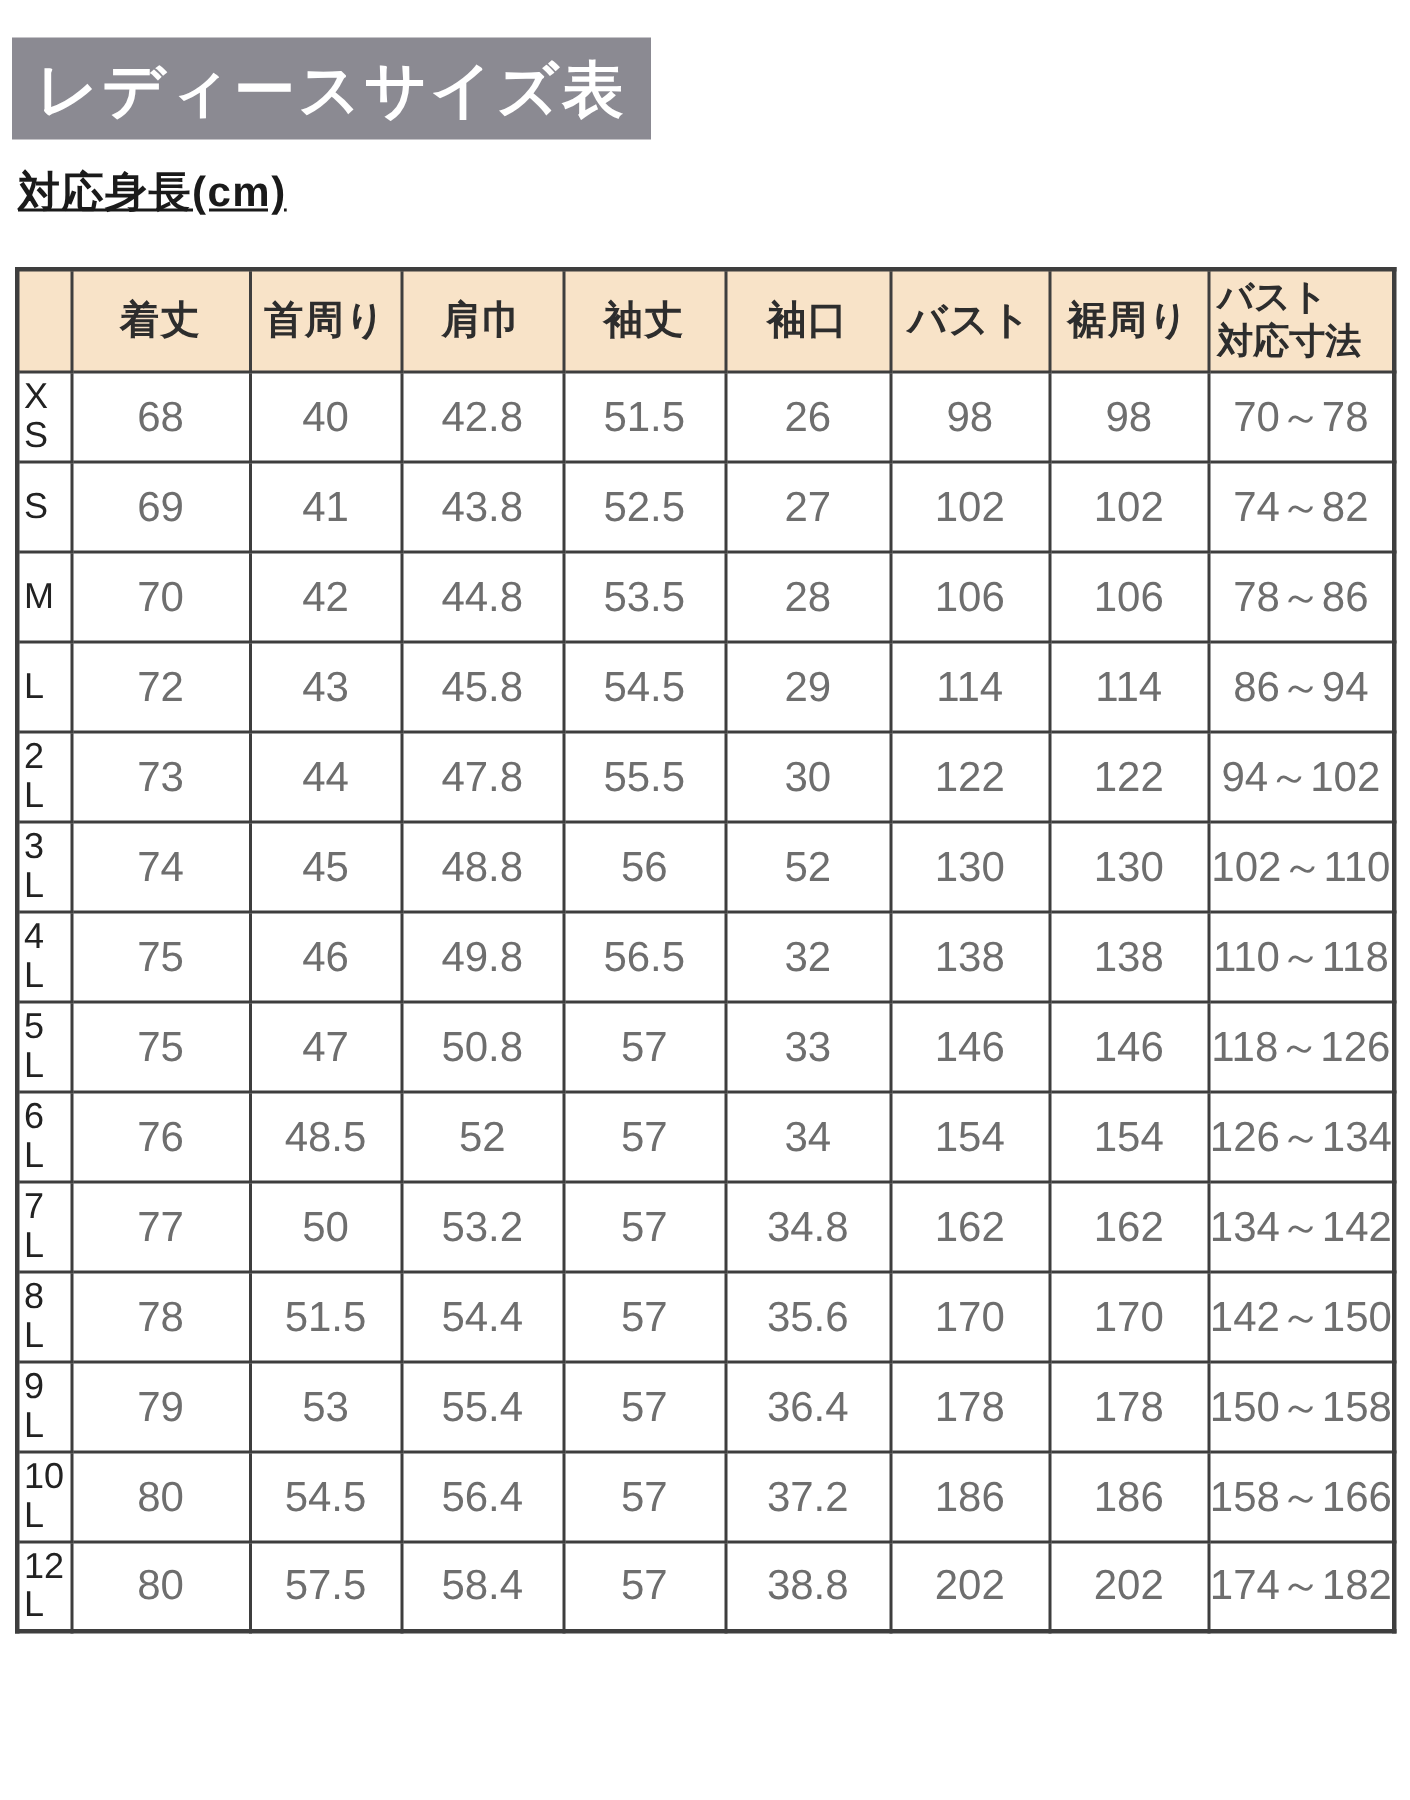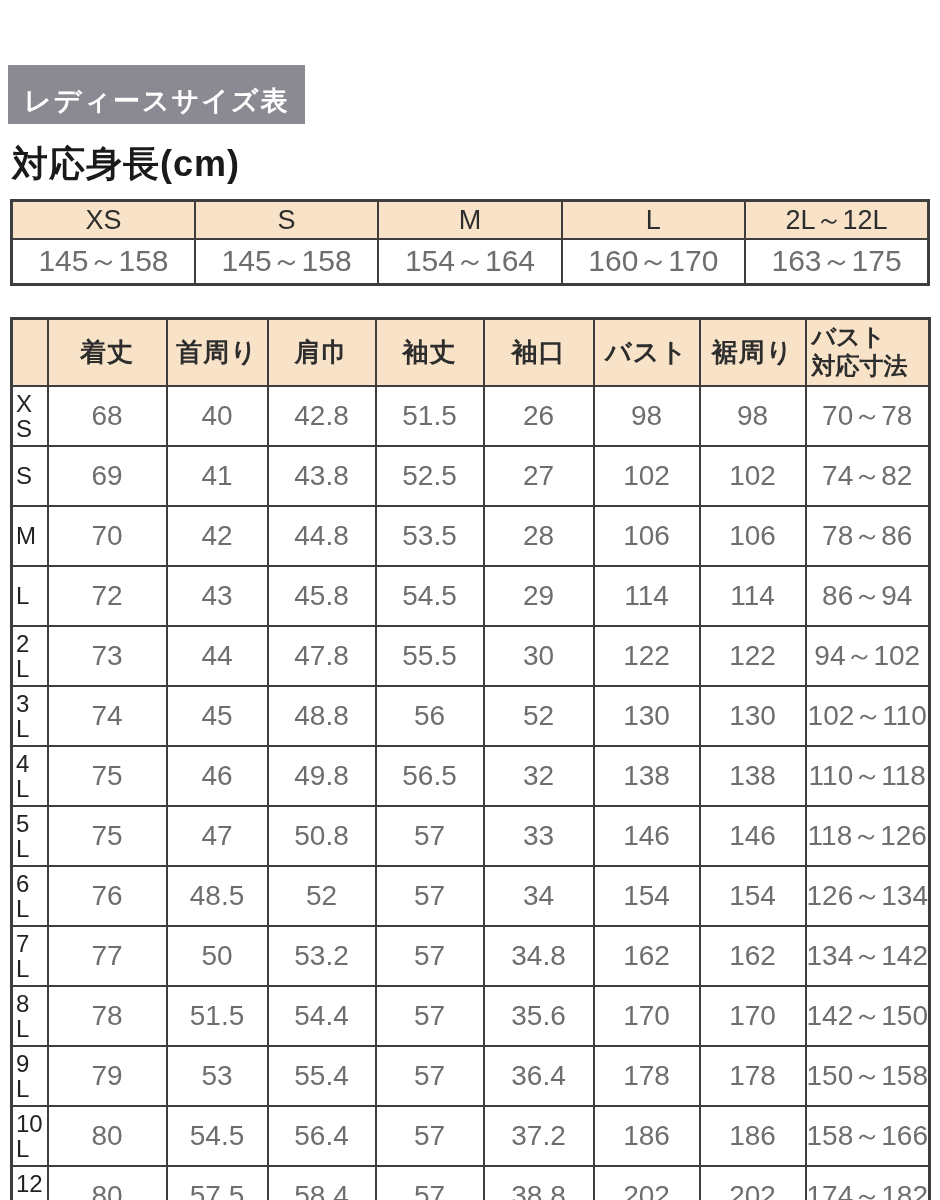--- a/index.html
+++ b/index.html
@@ -16,33 +16,33 @@
   body{
     width:940px;height:1200px;
     background:#ffffff;
     font-family:"Liberation Sans","DejaVu Sans",sans-serif;
   }
   .page{padding:25px 10px 0 10px;}
   .title-bar{
     display:inline-block;
     background:var(--title-bg);
     color:var(--title-text);
-    font-size:27px;
+    font-size:41px;
     font-weight:bold;
-    padding:18px 16px 5px 16px;
+    padding:8px 16px 5px 16px;
     letter-spacing:2px;
     margin-left:-2px;
-    margin-top:40px;
   }
   .subtitle{
     margin:16px 0 10px 2px;
-    font-size:36px;
+    font-size:28px;
     font-weight:bold;
     color:#1a1a1a;
     letter-spacing:1px;
+    text-decoration:underline;
   }
   table{
     border-collapse:collapse;
     table-layout:fixed;
     border:3px solid var(--border);
   }
   th,td{
     border:2px solid var(--border);
     text-align:center;
     vertical-align:middle;
@@ -108,40 +108,20 @@
 </style>
 </head>
 <body>
 
 <div class="page">
 
   <div class="title-bar">レディースサイズ表</div>
 
   <div class="subtitle">対応身長(cm)</div>
 
-  <table class="height-table">
-    <thead>
-        <tr>
-          <th>XS</th>
-          <th>S</th>
-          <th>M</th>
-          <th>L</th>
-          <th>2L～12L</th>
-        </tr>
-      </thead>
-    <tbody>
-        <tr>
-          <td>145～158</td>
-          <td>145～158</td>
-          <td>154～164</td>
-          <td>160～170</td>
-          <td>163～175</td>
-        </tr>
-      </tbody>
-  </table>
 
   <table class="size-table">
     <colgroup>
       <col class="c0">
         <col class="c1">
         <col class="c2">
         <col class="c3">
       <col class="c4">
         <col class="c5">
         <col class="c6">

